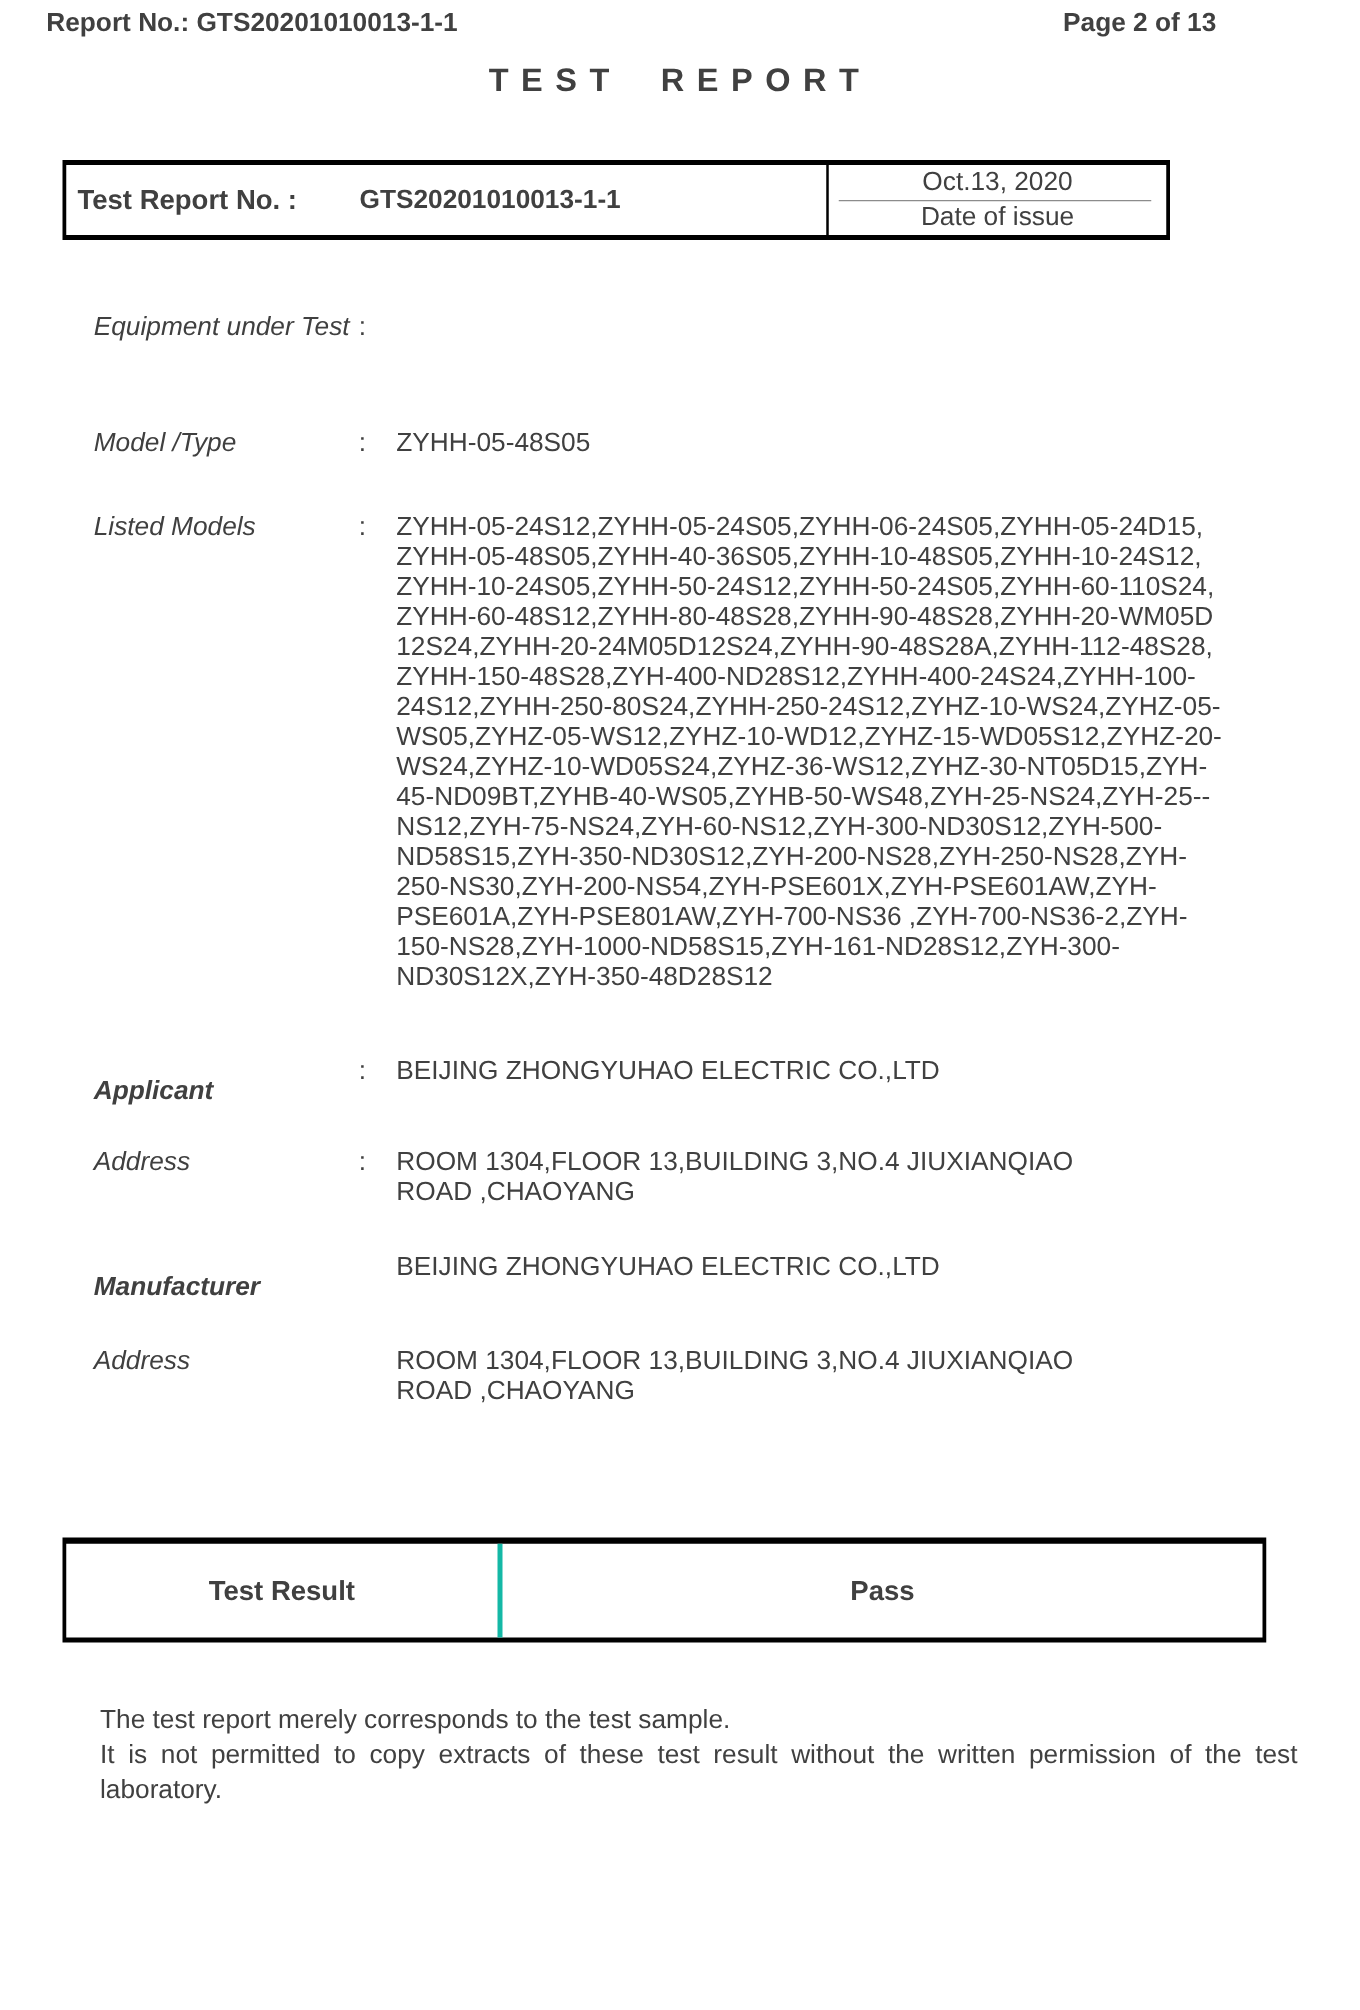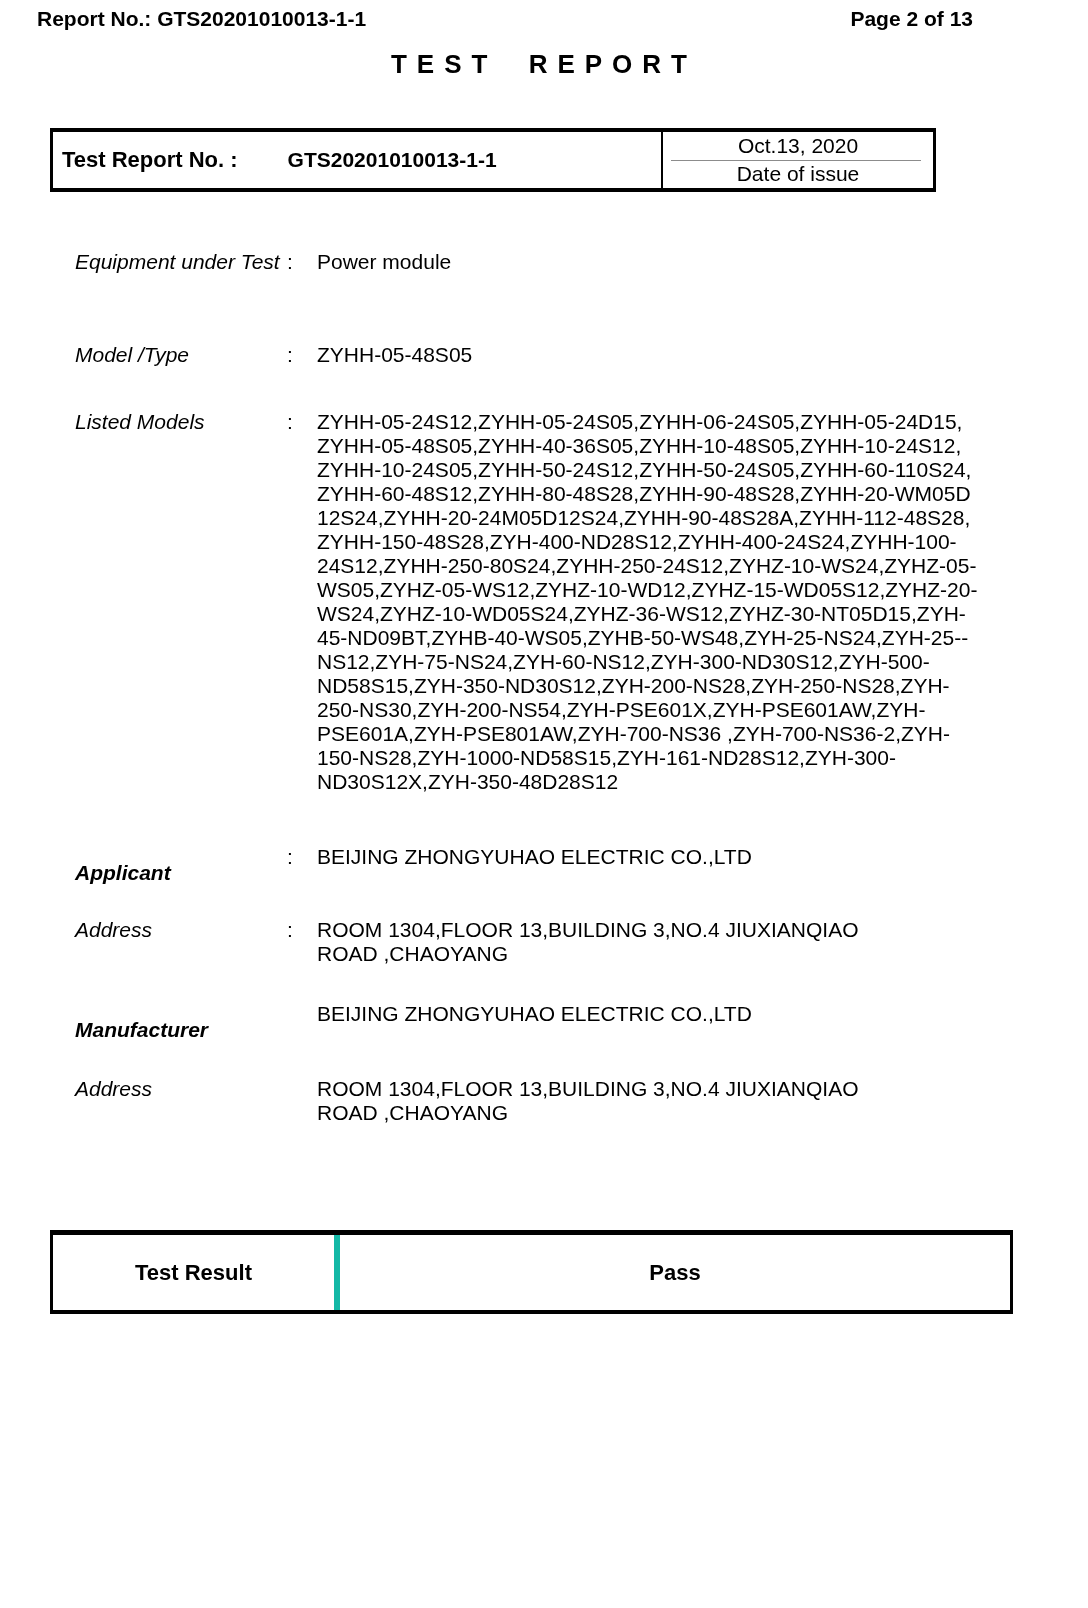--- a/index.html
+++ b/index.html
@@ -2,21 +2,21 @@
 <html><head>
 <meta charset="utf-8">
 <style>
   * { margin:0; padding:0; box-sizing:border-box; }
   html,body { background:#e8e8e8; }
   .page {
     position:relative;
     width:1088px; height:1608px;
     margin:0 auto;
     background:#ffffff;
-    color:#000000;
+    color:#404040;
     font-family:"Liberation Sans","DejaVu Sans",sans-serif;
     font-size:21px;
     overflow:hidden;
   }
   .bold { font-weight:bold;margin-top:16px; }
 
   
   .page-header {
     position:absolute; top:6px; left:37px; right:115px;
     display:flex; justify-content:space-between;
@@ -75,21 +75,21 @@
 
   
   .result-table {
     position:absolute; top:1230px; left:50px;
     width:963px; height:84px;
     border:3px solid #000;
     border-top-width:5px; border-bottom-width:4px;
     display:flex;
   }
   .rt-left {
-    width:287px; border-right:6px solid #14b8a6;
+    width:349px; border-right:4px solid #14b8a6;
     display:flex; align-items:center; justify-content:center;
     font-size:22px; font-weight:bold;
   }
   .rt-right {
     flex:1;
     display:flex; align-items:center; justify-content:center;
     font-size:22px; font-weight:bold;
   }
 
   
@@ -119,21 +119,20 @@
     <div class="rb-right">
       <div class="rb-date">Oct.13, 2020</div>
       <div class="rb-sep"></div>
       <div class="rb-date-label">Date of issue</div>
     </div>
   </div>
 
   <div class="field-row row-equipment">
     <div class="f-label">Equipment under Test</div>
     <div class="f-colon">:</div>
-    <div class="f-value">Power module</div>
   </div>
 
   <div class="field-row row-model">
     <div class="f-label">Model /Type</div>
     <div class="f-colon">:</div>
     <div class="f-value">ZYHH-05-48S05</div>
   </div>
 
   <div class="field-row row-listed">
     <div class="f-label">Listed Models</div>
@@ -180,14 +179,18 @@
     <div class="f-colon"></div>
     <div class="f-value">ROOM 1304,FLOOR 13,BUILDING 3,NO.4 JIUXIANQIAO
 ROAD ,CHAOYANG</div>
   </div>
 
   <div class="result-table">
     <div class="rt-left">Test Result</div>
     <div class="rt-right">Pass</div>
   </div>
 
+  <div class="footer">
+    <p>The test report merely corresponds to the test sample.</p>
+    <p class="justify">It is not permitted to copy extracts of these test result without the written permission of the test laboratory.</p>
+  </div>
 
 </div>
 
 </body></html>

